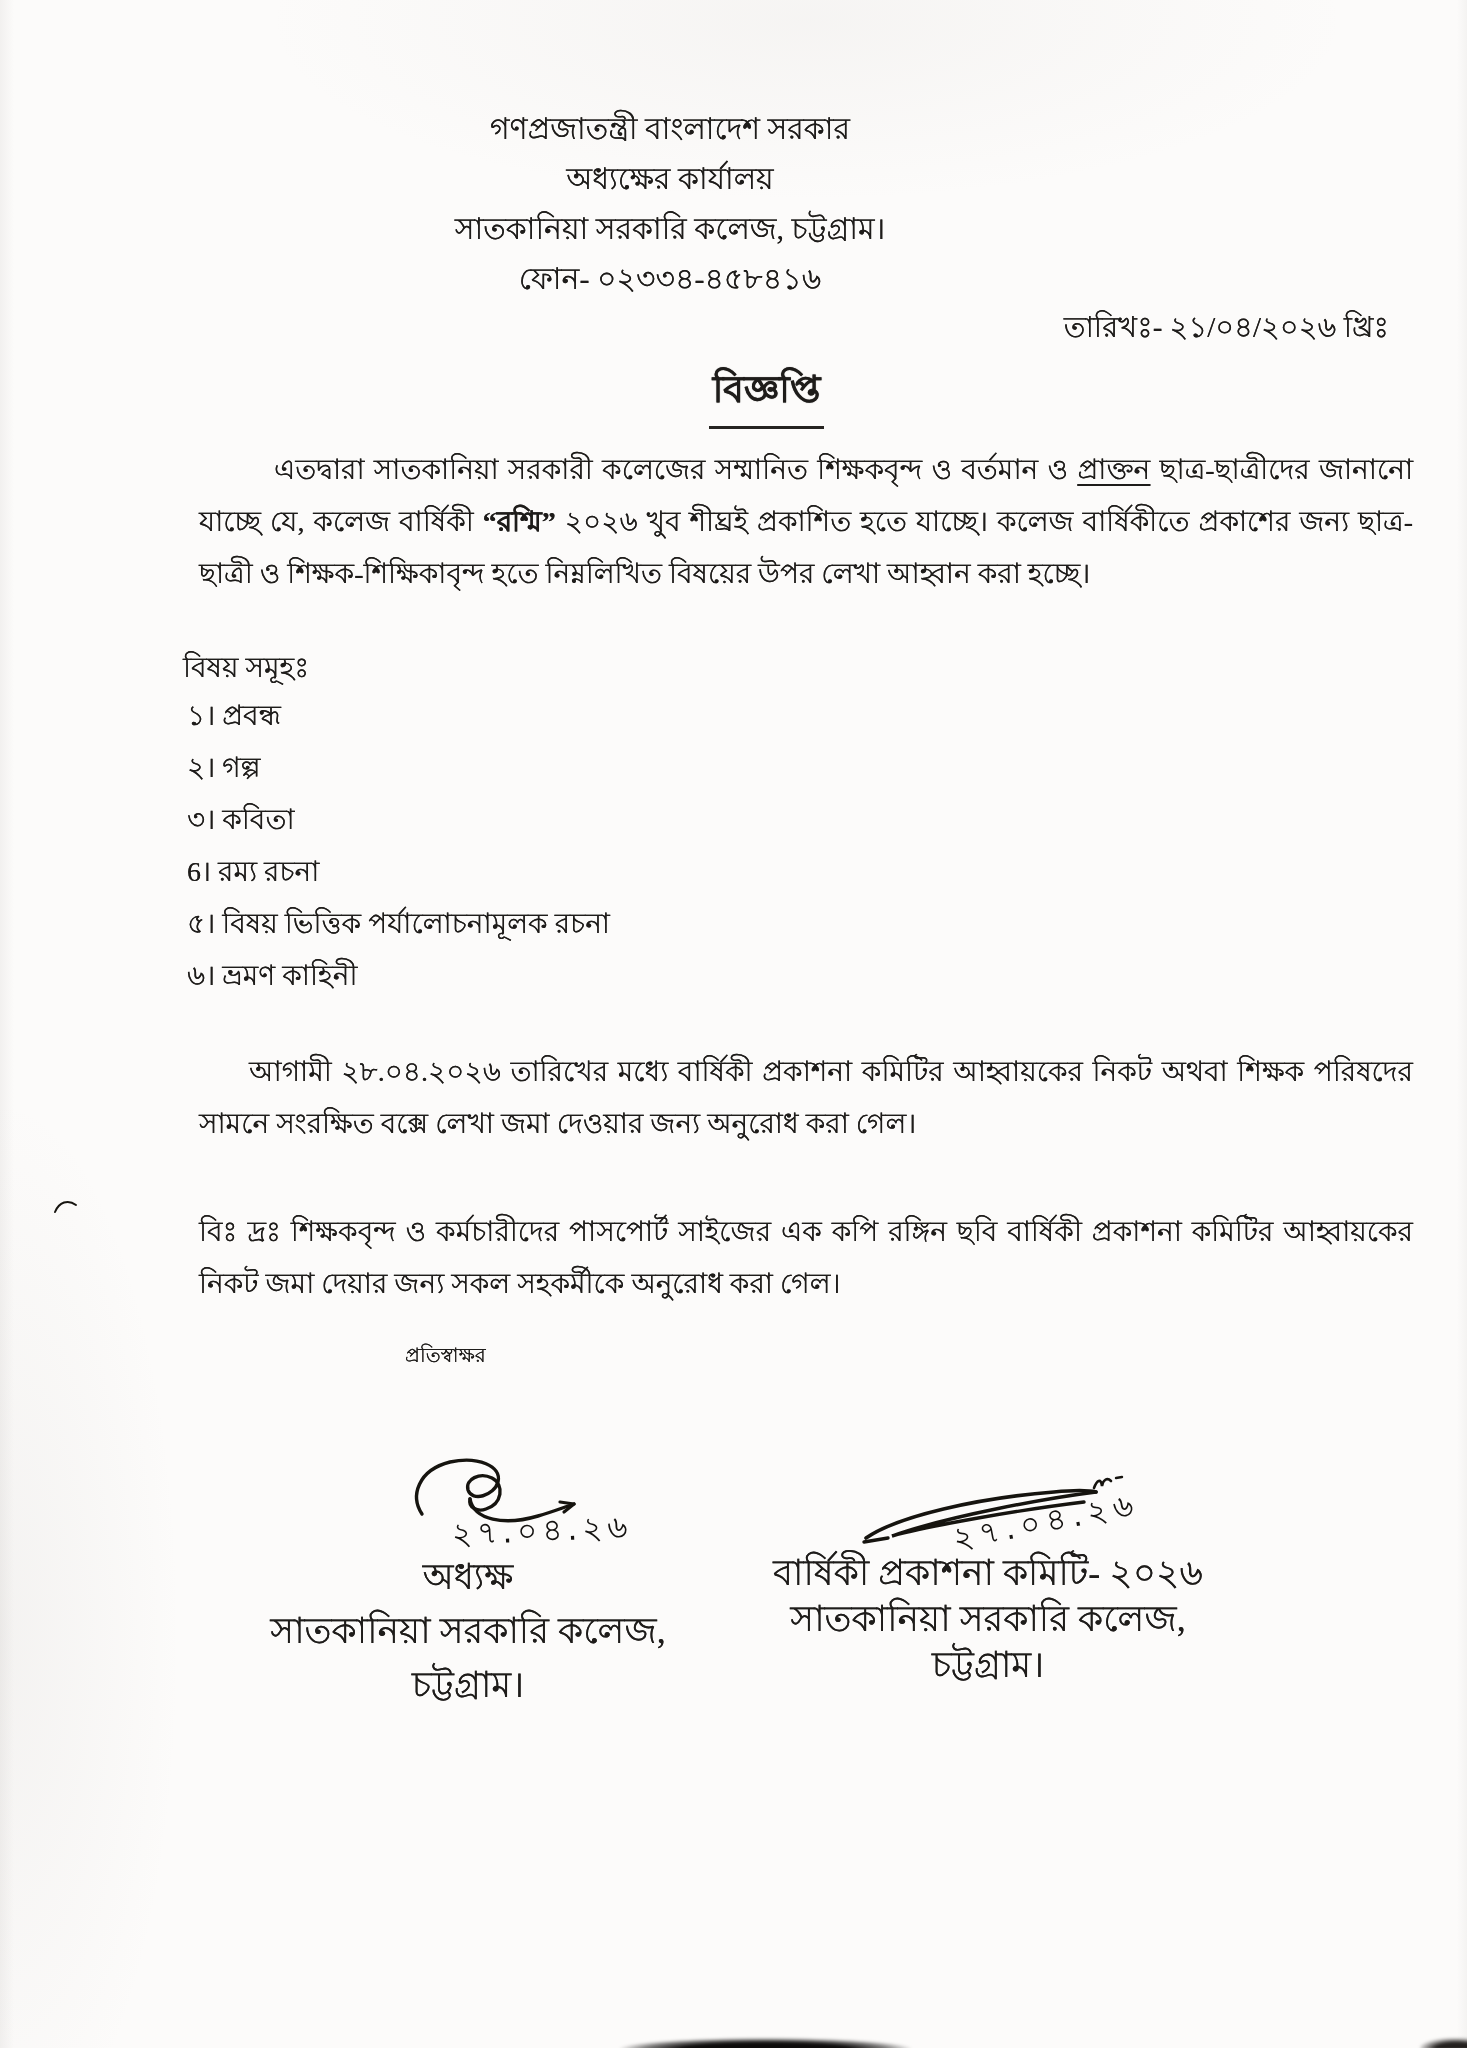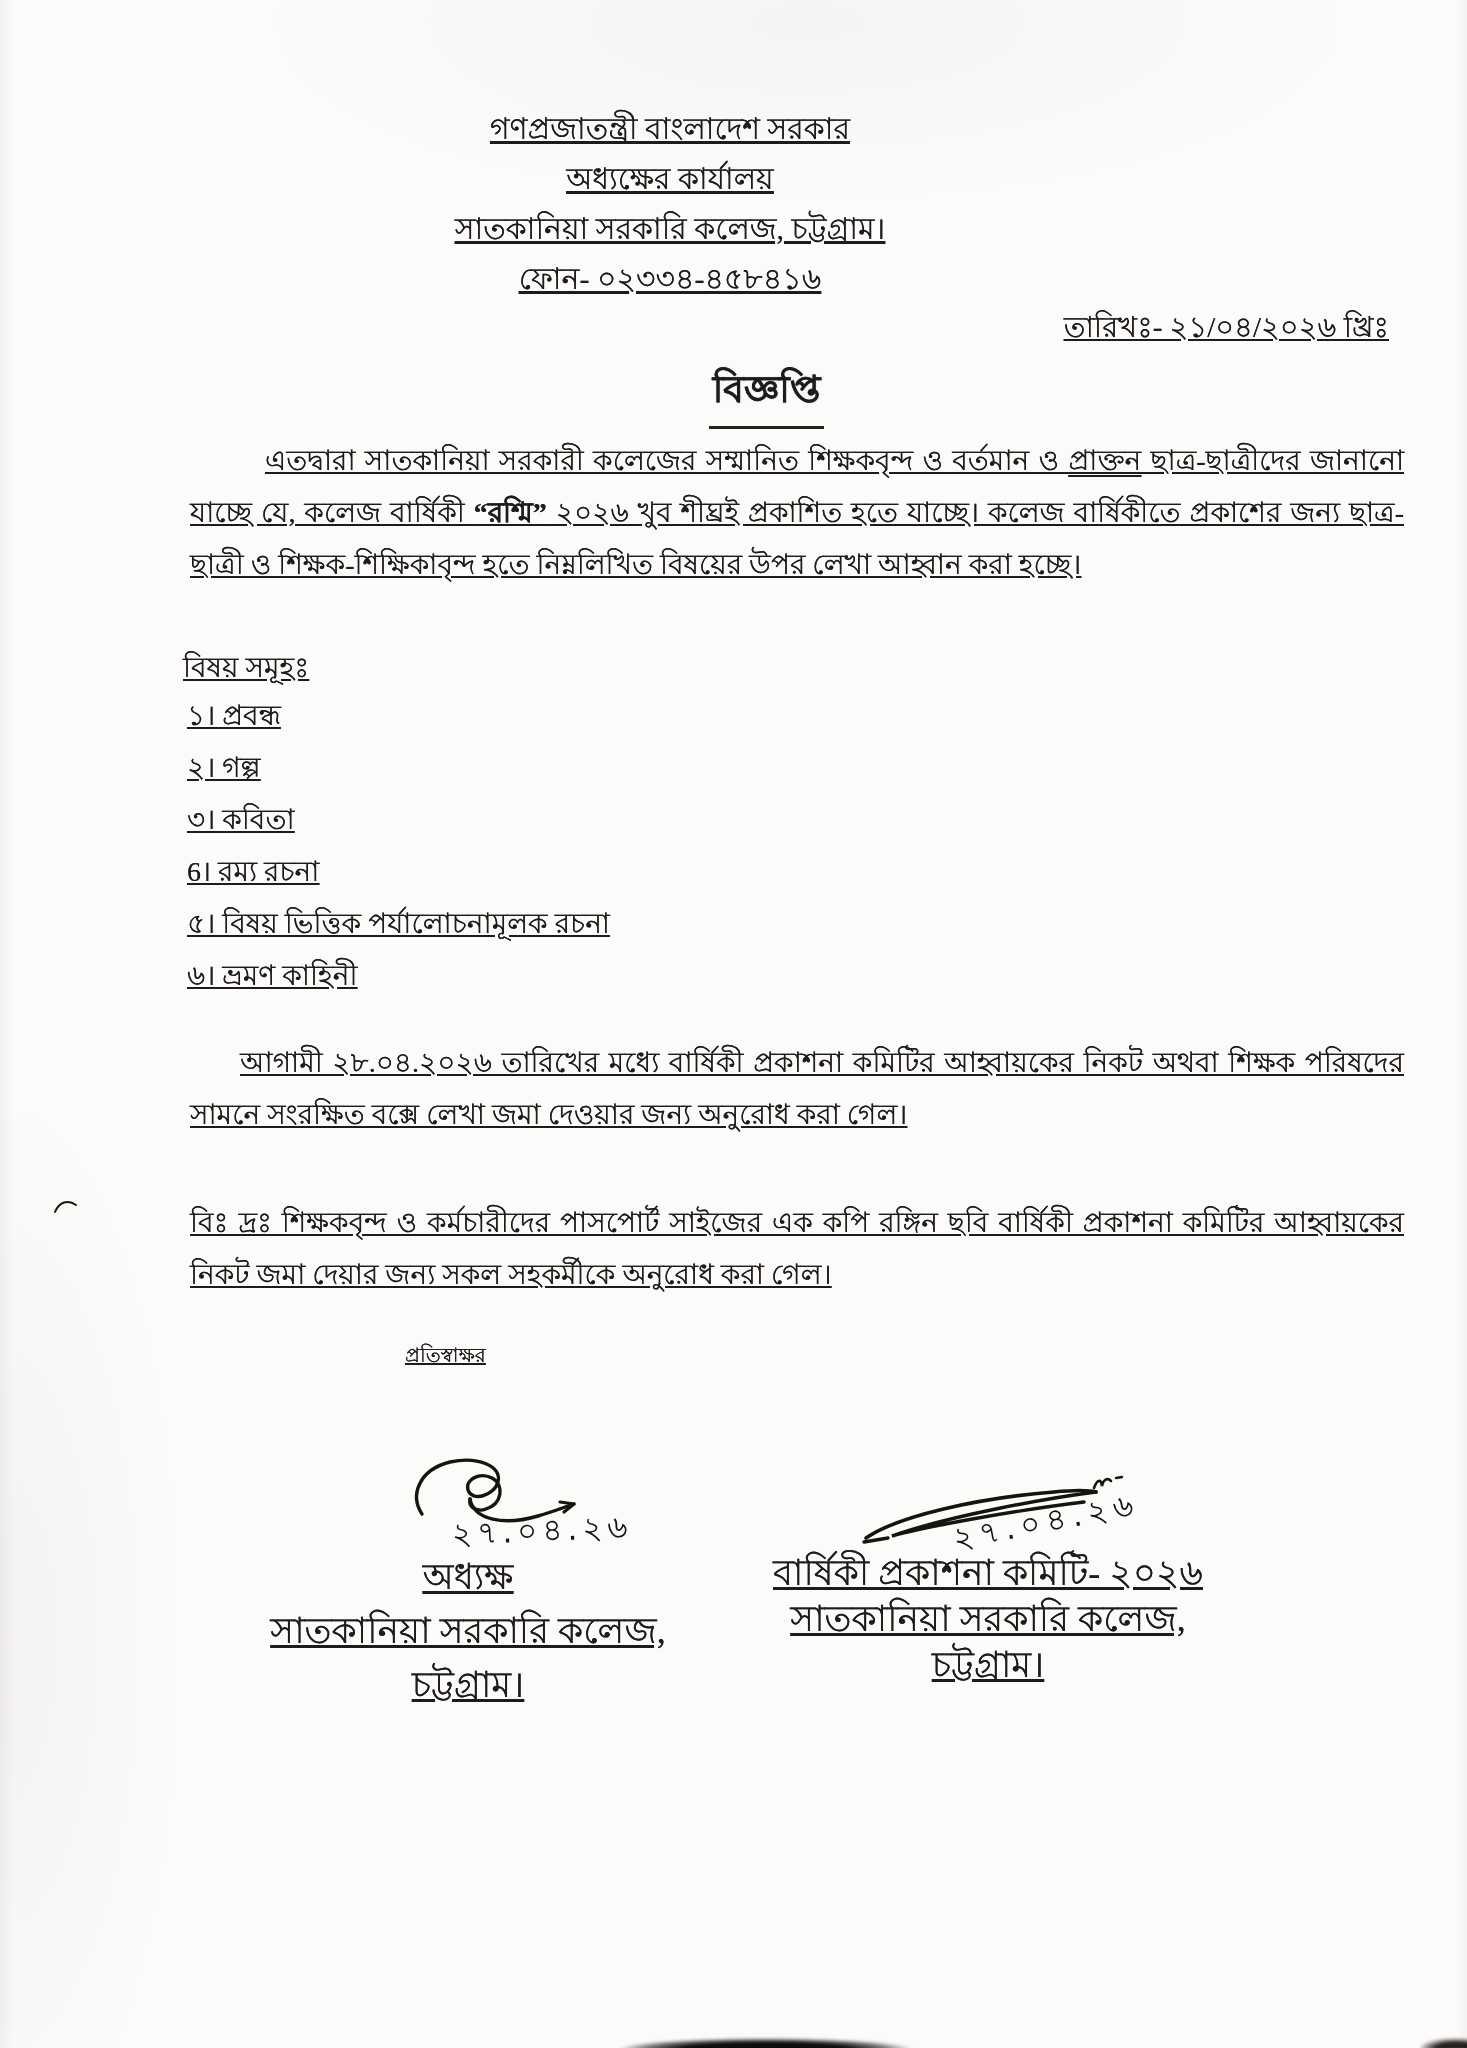--- a/index.html
+++ b/index.html
@@ -10,40 +10,40 @@
     background:
       radial-gradient(ellipse 900px 300px at 55% 1%, rgba(190,185,180,0.10), transparent 60%),
       radial-gradient(ellipse 300px 900px at 0% 80%, rgba(170,165,160,0.10), transparent 60%),
       linear-gradient(90deg, rgba(120,115,110,0.08), transparent 14px),
       linear-gradient(270deg, rgba(120,115,110,0.06), transparent 10px),
       #fcfbfa;
     overflow:hidden;
     font-family:"Liberation Serif","DejaVu Serif",serif;
     color:#1e1c1a;
   }
-  .txt{ text-shadow:0 0 .5px rgba(20,18,16,.85);text-decoration:underline; }
+  .txt{ text-shadow:0 0 .5px rgba(20,18,16,.85); }
   .header{
     position:absolute; top:104px; left:0; width:1340px;
     text-align:center; font-size:30px; line-height:50px;
   }
   .date-line{
     position:absolute; top:304px; right:78px;
     font-size:29px;
   }
   .title-wrap{
     position:absolute; top:360px; left:0; width:100%;
     text-align:center; transform:translateX(33px);
   }
   .title-text{
     display:inline-block; font-size:37px; font-weight:bold;
     border-bottom:3px solid #262421; padding:0 4px 3px 4px;
     text-shadow:0 0 .7px rgba(20,18,16,.9);
   }
   .para{
-    position:absolute; left:183px; width:1214px; margin:7px;
+    position:absolute; left:183px; width:1214px; margin:16px;
     font-size:28px; line-height:52px; text-align:justify;
   }
   .para1{ top:428px; text-indent:75px; }
   .para2{ top:1030px; text-indent:50px; }
   .para3{ top:1190px; }
   .u{ text-decoration:underline; text-underline-offset:5px; }
   .b{ font-weight:bold; }
   .subjects-heading{
     position:absolute; top:646px; left:183px; font-size:28px;
   }

